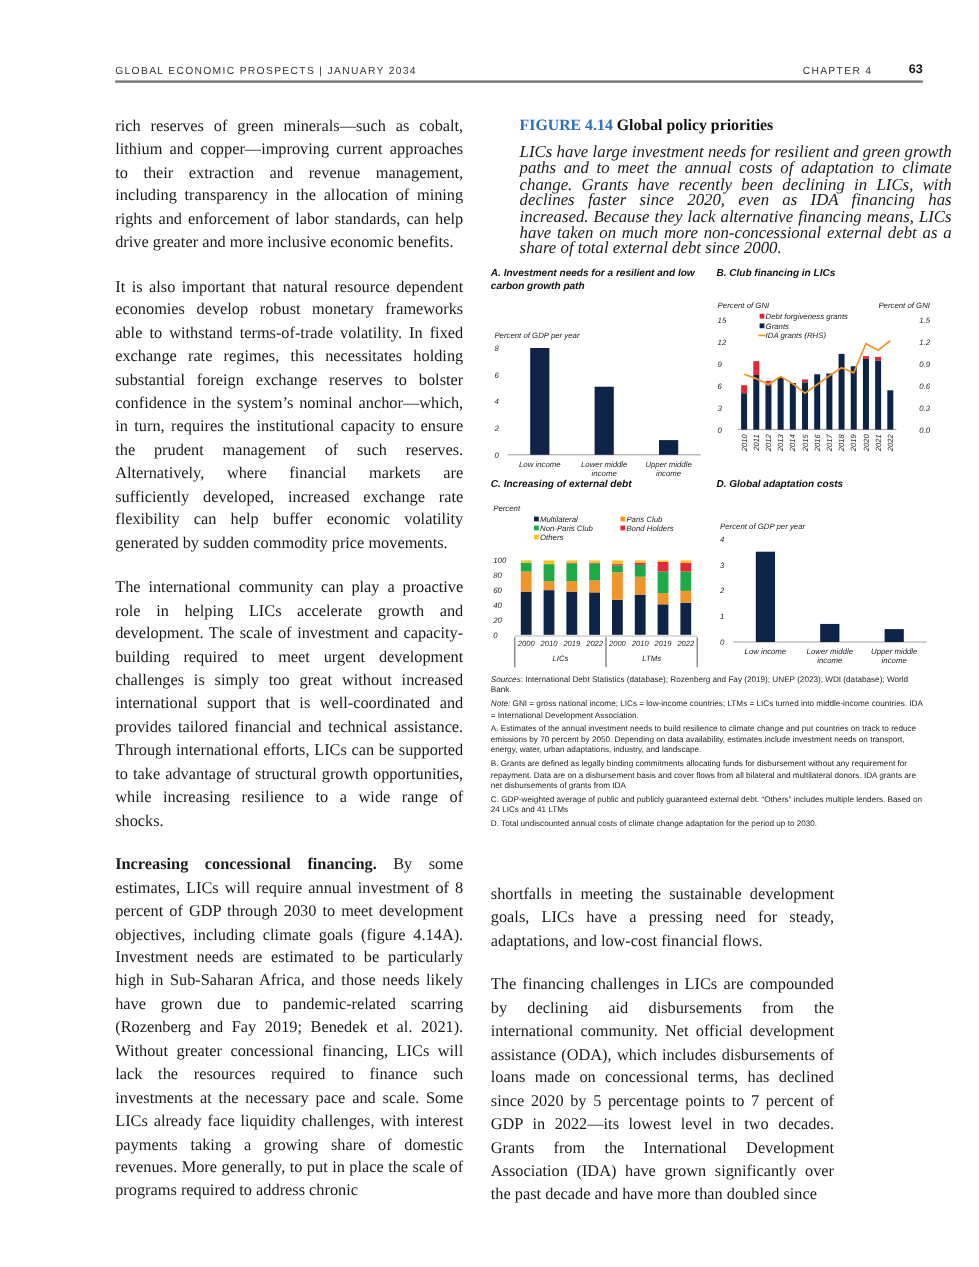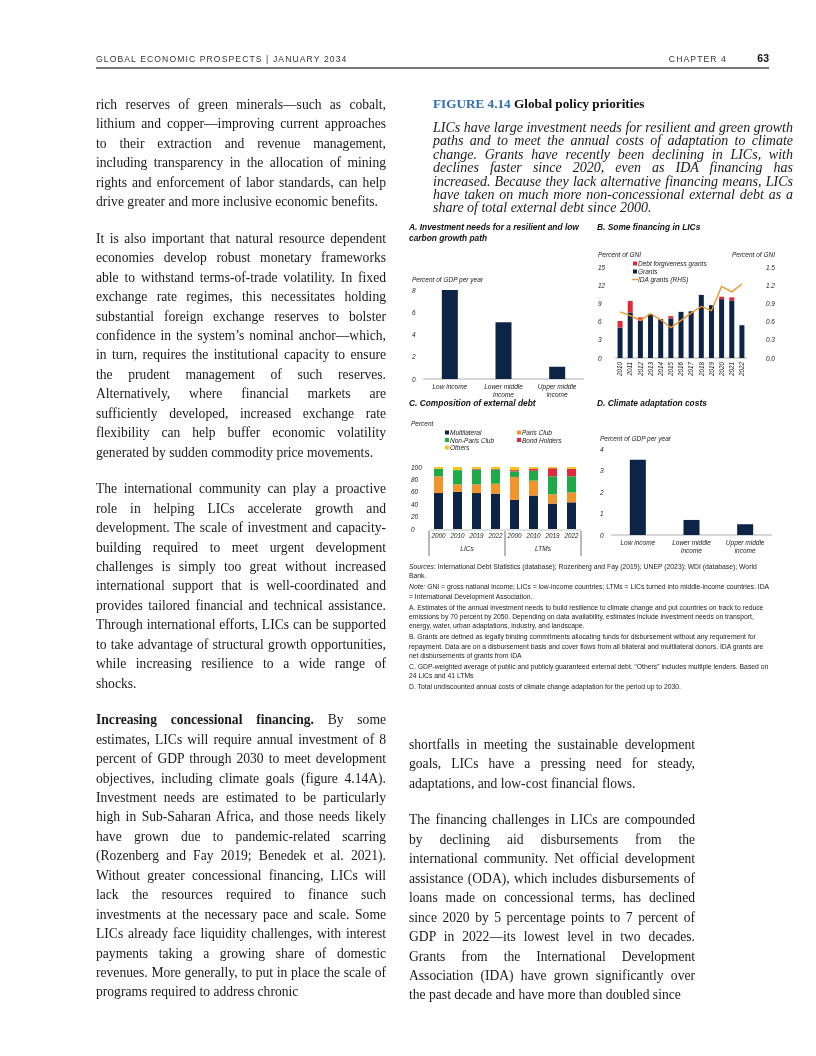--- a/index.html
+++ b/index.html
@@ -69,21 +69,21 @@
       <rect x="86.5" y="78.2625" width="16" height="56.7375" fill="#0d2447"></rect>
       <text x="94.5" y="145" font-size="6.5" fill="#222" text-anchor="middle">Lower middle</text>
       <text x="94.5" y="152.5" font-size="6.5" fill="#222" text-anchor="middle">income</text>
       <rect x="140.16666666666666" y="122.7625" width="16" height="12.237499999999997" fill="#0d2447"></rect>
       <text x="148.16666666666666" y="145" font-size="6.5" fill="#222" text-anchor="middle">Upper middle</text>
       <text x="148.16666666666666" y="152.5" font-size="6.5" fill="#222" text-anchor="middle">income</text>
     </svg>
 </div>
 
 <div class="panel" style="left:597px; top:222px; width:180px;">
-  <div class="panel-title">B. Some financing in LICs</div>
+  <div class="panel-title">B. Club financing in LICs</div>
   <svg id="chartB" width="180" height="162" style="margin-top:11px">
       <text x="1" y="13" font-size="6.5" fill="#222">Percent of GNI</text>
       <text x="178" y="13" font-size="6.5" fill="#222" text-anchor="end">Percent of GNI</text>
       <text x="1" y="116.5" font-size="6.5" fill="#222">0</text>
       <text x="1" y="98.3" font-size="6.5" fill="#222">3</text>
       <text x="1" y="80.1" font-size="6.5" fill="#222">6</text>
       <text x="1" y="61.9" font-size="6.5" fill="#222">9</text>
       <text x="1" y="43.7" font-size="6.5" fill="#222">12</text>
       <text x="1" y="25.5" font-size="6.5" fill="#222">15</text>
       <text x="178" y="116.5" font-size="6.5" fill="#222" text-anchor="end">0.0</text>
@@ -129,21 +129,21 @@
       <rect x="36" y="17.5" width="4" height="4" fill="#e02a3b"></rect>
       <text x="41" y="22" font-size="6.5" fill="#222">Debt forgiveness grants</text>
       <rect x="36" y="25.5" width="4" height="4" fill="#0d2447"></rect>
       <text x="41" y="30" font-size="6.5" fill="#222">Grants</text>
       <line x1="35" y1="35.5" x2="41" y2="35.5" stroke="#f0952c" stroke-width="1.4"></line>
       <text x="41" y="38" font-size="6.5" fill="#222">IDA grants (RHS)</text>
     </svg>
 </div>
 
 <div class="panel" style="left:409px; top:398px; width:180px;">
-  <div class="panel-title">C. Composition of external debt</div>
+  <div class="panel-title">C. Increasing of external debt</div>
   <svg id="chartC" width="180" height="150" style="margin-top:6px">
       <text x="2" y="11" font-size="6.5" fill="#222">Percent</text>
       <text x="2" y="116.5" font-size="6.5" fill="#222">0</text>
       <text x="2" y="104.1" font-size="6.5" fill="#222">20</text>
       <text x="2" y="91.7" font-size="6.5" fill="#222">40</text>
       <text x="2" y="79.30000000000001" font-size="6.5" fill="#222">60</text>
       <text x="2" y="66.9" font-size="6.5" fill="#222">80</text>
       <text x="2" y="54.5" font-size="6.5" fill="#222">100</text>
       <rect x="25" y="78.03999999999999" width="9" height="35.96000000000001" fill="#0d2447"></rect>
       <rect x="25" y="61.300000000000004" width="9" height="16.739999999999988" fill="#f0952c"></rect>
@@ -204,21 +204,21 @@
       <rect x="36" y="23" width="4" height="4" fill="#1faa4a"></rect>
       <text x="41" y="27.5" font-size="6.5" fill="#222">Non-Paris Club</text>
       <rect x="108" y="23" width="4" height="4" fill="#e02a3b"></rect>
       <text x="113" y="27.5" font-size="6.5" fill="#222">Bond Holders</text>
       <rect x="36" y="30.5" width="4" height="4" fill="#f7c31f"></rect>
       <text x="41" y="35" font-size="6.5" fill="#222">Others</text>
     </svg>
 </div>
 
 <div class="panel" style="left:597px; top:398px; width:180px;">
-  <div class="panel-title">D. Climate adaptation costs</div>
+  <div class="panel-title">D. Global adaptation costs</div>
   <svg id="chartD" width="180" height="140" style="margin-top:6px">
       <text x="3" y="26" font-size="6.5" fill="#222">Percent of GDP per year</text>
       <text x="3" y="122.5" font-size="6.5" fill="#222">0</text>
       <text x="3" y="101" font-size="6.5" fill="#222">1</text>
       <text x="3" y="79.5" font-size="6.5" fill="#222">2</text>
       <text x="3" y="58" font-size="6.5" fill="#222">3</text>
       <text x="3" y="36.5" font-size="6.5" fill="#222">4</text>
       <line x1="14" y1="120" x2="175" y2="120" stroke="#999" stroke-width="0.8"></line>
       <rect x="32.83333333333333" y="44.75" width="16" height="75.25" fill="#0d2447"></rect>
       <text x="40.83333333333333" y="130" font-size="6.5" fill="#222" text-anchor="middle">Low income</text>

